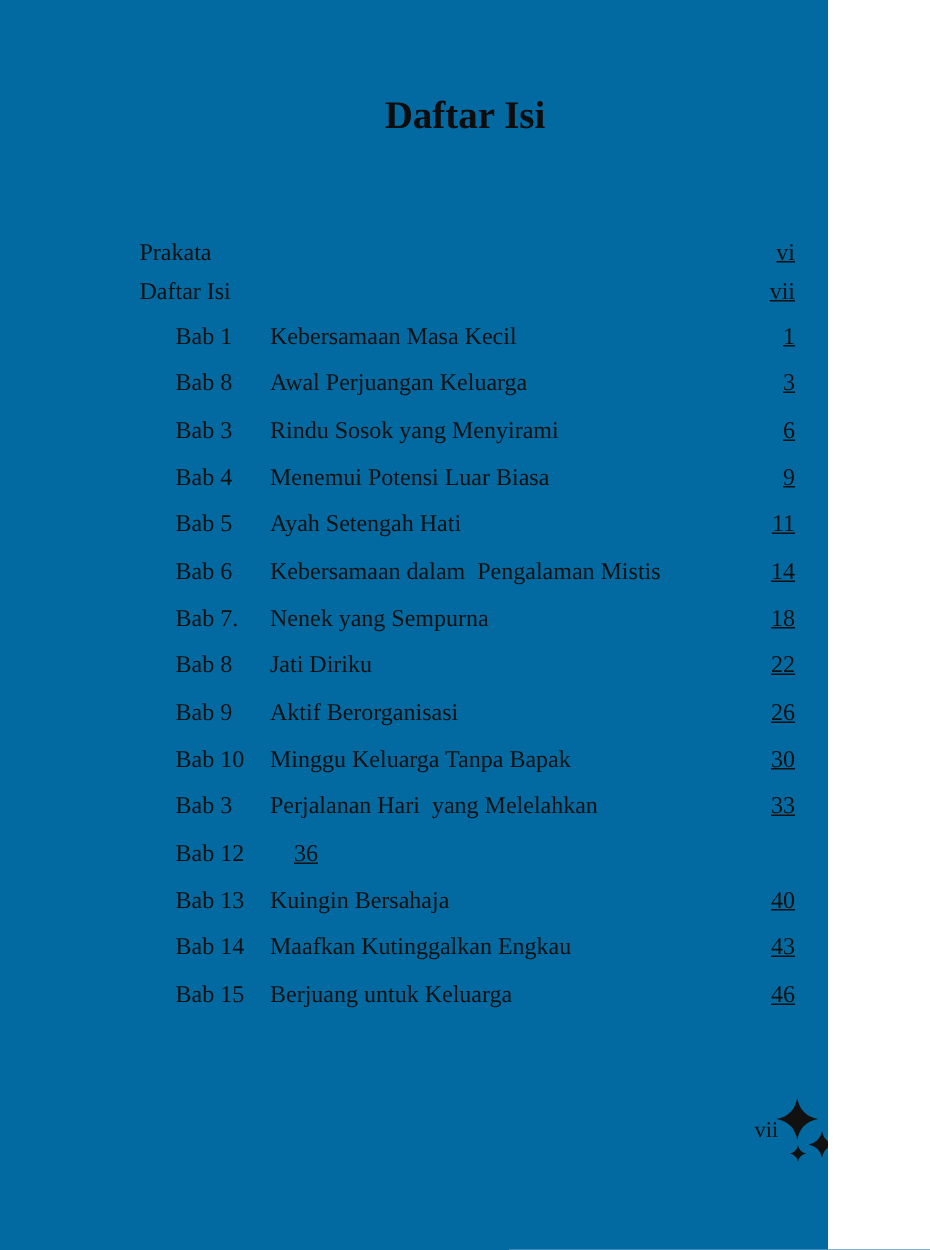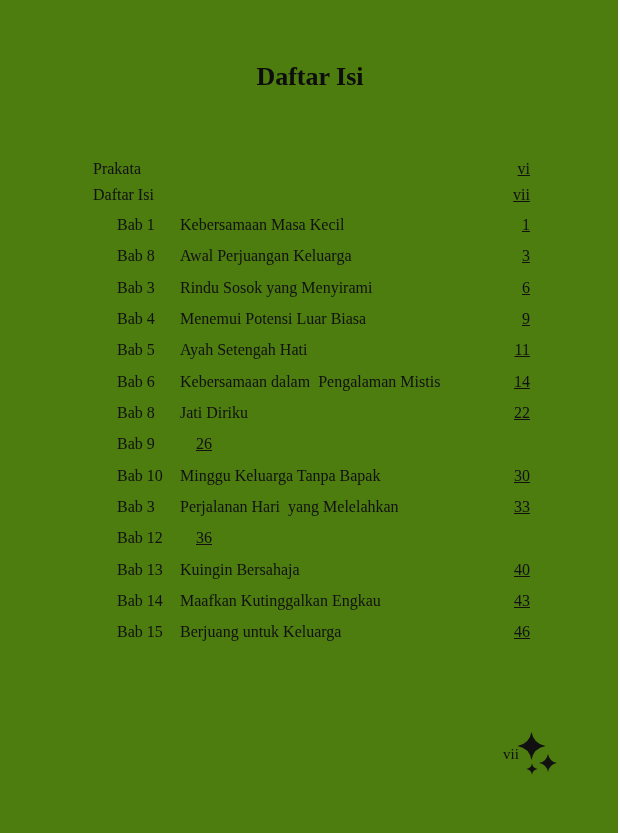--- a/index.html
+++ b/index.html
@@ -3,22 +3,22 @@
 <meta charset="utf-8">
 <style>
   html, body { margin: 0; padding: 0; }
   body {
     width: 620px; height: 833px;
     background: #ffffff;
     font-family: "Liberation Serif", "DejaVu Serif", serif;
   }
   .page {
     position: relative;
-    width: 618px; height: 833px;
-    background: #4d7c0f;
+    width: 552px; height: 833px;
+    background: #0369a1;
     color: #111111;
     overflow: hidden;
   }
   .title {
     position: absolute;
     top: 62px; left: 0; width: 620px;
     margin: 0;
     text-align: center;
     font-size: 26px;
     font-weight: bold;
@@ -103,29 +103,35 @@
     <span class="ctitle">Ayah Setengah Hati</span>
     <span class="pg">11</span>
   </div>
 
   <div class="row chapter-row">
     <span class="bab">Bab 6</span>
     <span class="ctitle">Kebersamaan dalam  Pengalaman Mistis</span>
     <span class="pg">14</span>
   </div>
 
+  <div class="row chapter-row">
+    <span class="bab">Bab 7.</span>
+    <span class="ctitle">Nenek yang Sempurna</span>
+    <span class="pg">18</span>
+  </div>
 
   <div class="row chapter-row">
     <span class="bab">Bab 8</span>
     <span class="ctitle">Jati Diriku</span>
     <span class="pg">22</span>
   </div>
 
   <div class="row chapter-row">
     <span class="bab">Bab 9</span>
+    <span class="ctitle">Aktif Berorganisasi</span>
     <span class="pg">26</span>
   </div>
 
   <div class="row chapter-row">
     <span class="bab">Bab 10</span>
     <span class="ctitle">Minggu Keluarga Tanpa Bapak</span>
     <span class="pg">30</span>
   </div>
 
   <div class="row chapter-row">

